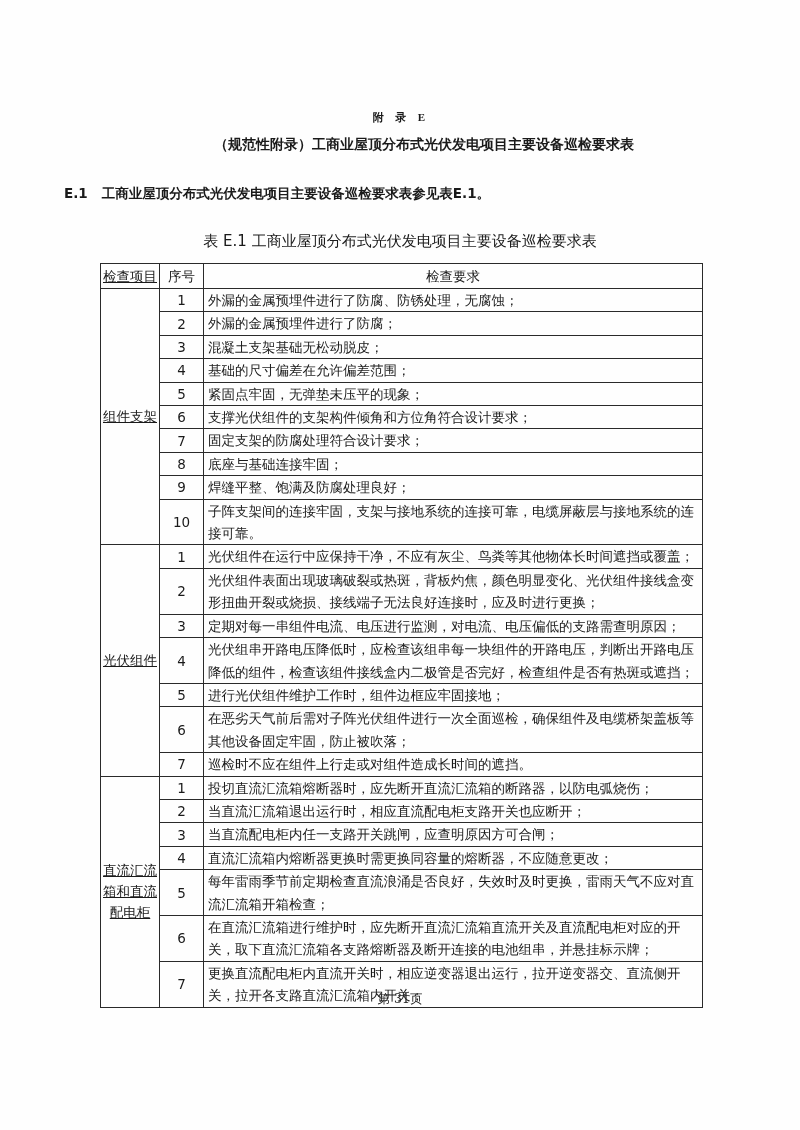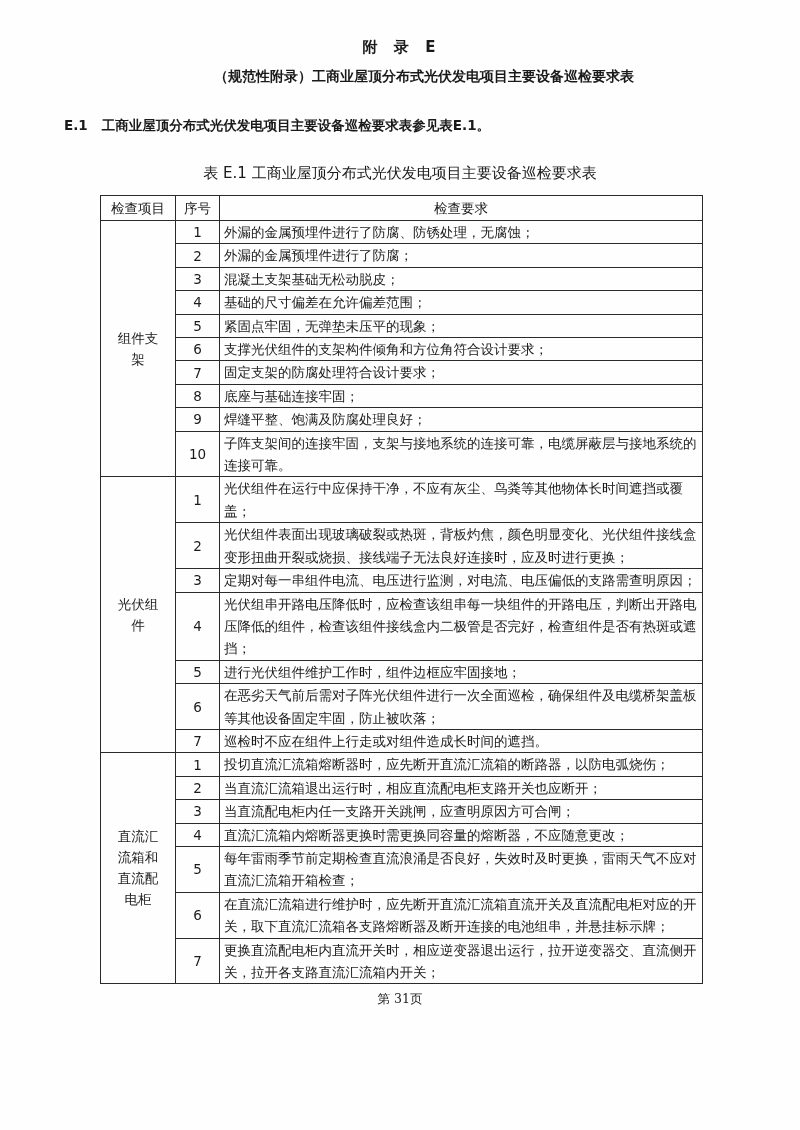--- a/index.html
+++ b/index.html
@@ -11,25 +11,26 @@
     position: relative;
     overflow: hidden;
   }
   .page {
     width: 800px; height: 1130px;
     background: #fefefe;
     position: relative;
   }
   .doc-title {
     text-align: center;
-    padding-top: 38px;
-    font-size: 15px;
+    padding-top: 110px;
+    font-size: 11px;
     font-weight: bold;
     letter-spacing: 2px;
     white-space: pre;
+    font-family: Liberation Serif, serif;
   }
   .doc-subtitle {
     text-align: center;
     margin-top: 11px;
     font-size: 14px;
     font-weight: bold;
     margin-left: 48px;
   }
   .intro {
     margin: 31px 96px 0 64px;
@@ -54,26 +55,26 @@
     border: 1px solid #2a2a2a;
     font-size: 13.5px;
     font-weight: normal;
     vertical-align: middle;
   }
   .insp-table th {
     height: 25px;
     text-align: center;
     line-height: 24px;
   }
-  th.col-item, td.cat-cell { width: 75px; }
+  th.col-item, td.cat-cell { width: 59px; text-decoration: underline; }
   th.col-no, td.no-cell { width: 44px; }
   td.cat-cell {
     text-align: center;
     line-height: 21px;
-    padding: 0 13px;
+    padding: 0 2px;
   }
   td.no-cell {
     text-align: center;
     line-height: 22px;
   }
   td.req-cell {
     text-align: left;
     padding: 0 3px 0 4px;
     line-height: 22.4px;
     height: 23.3px;

